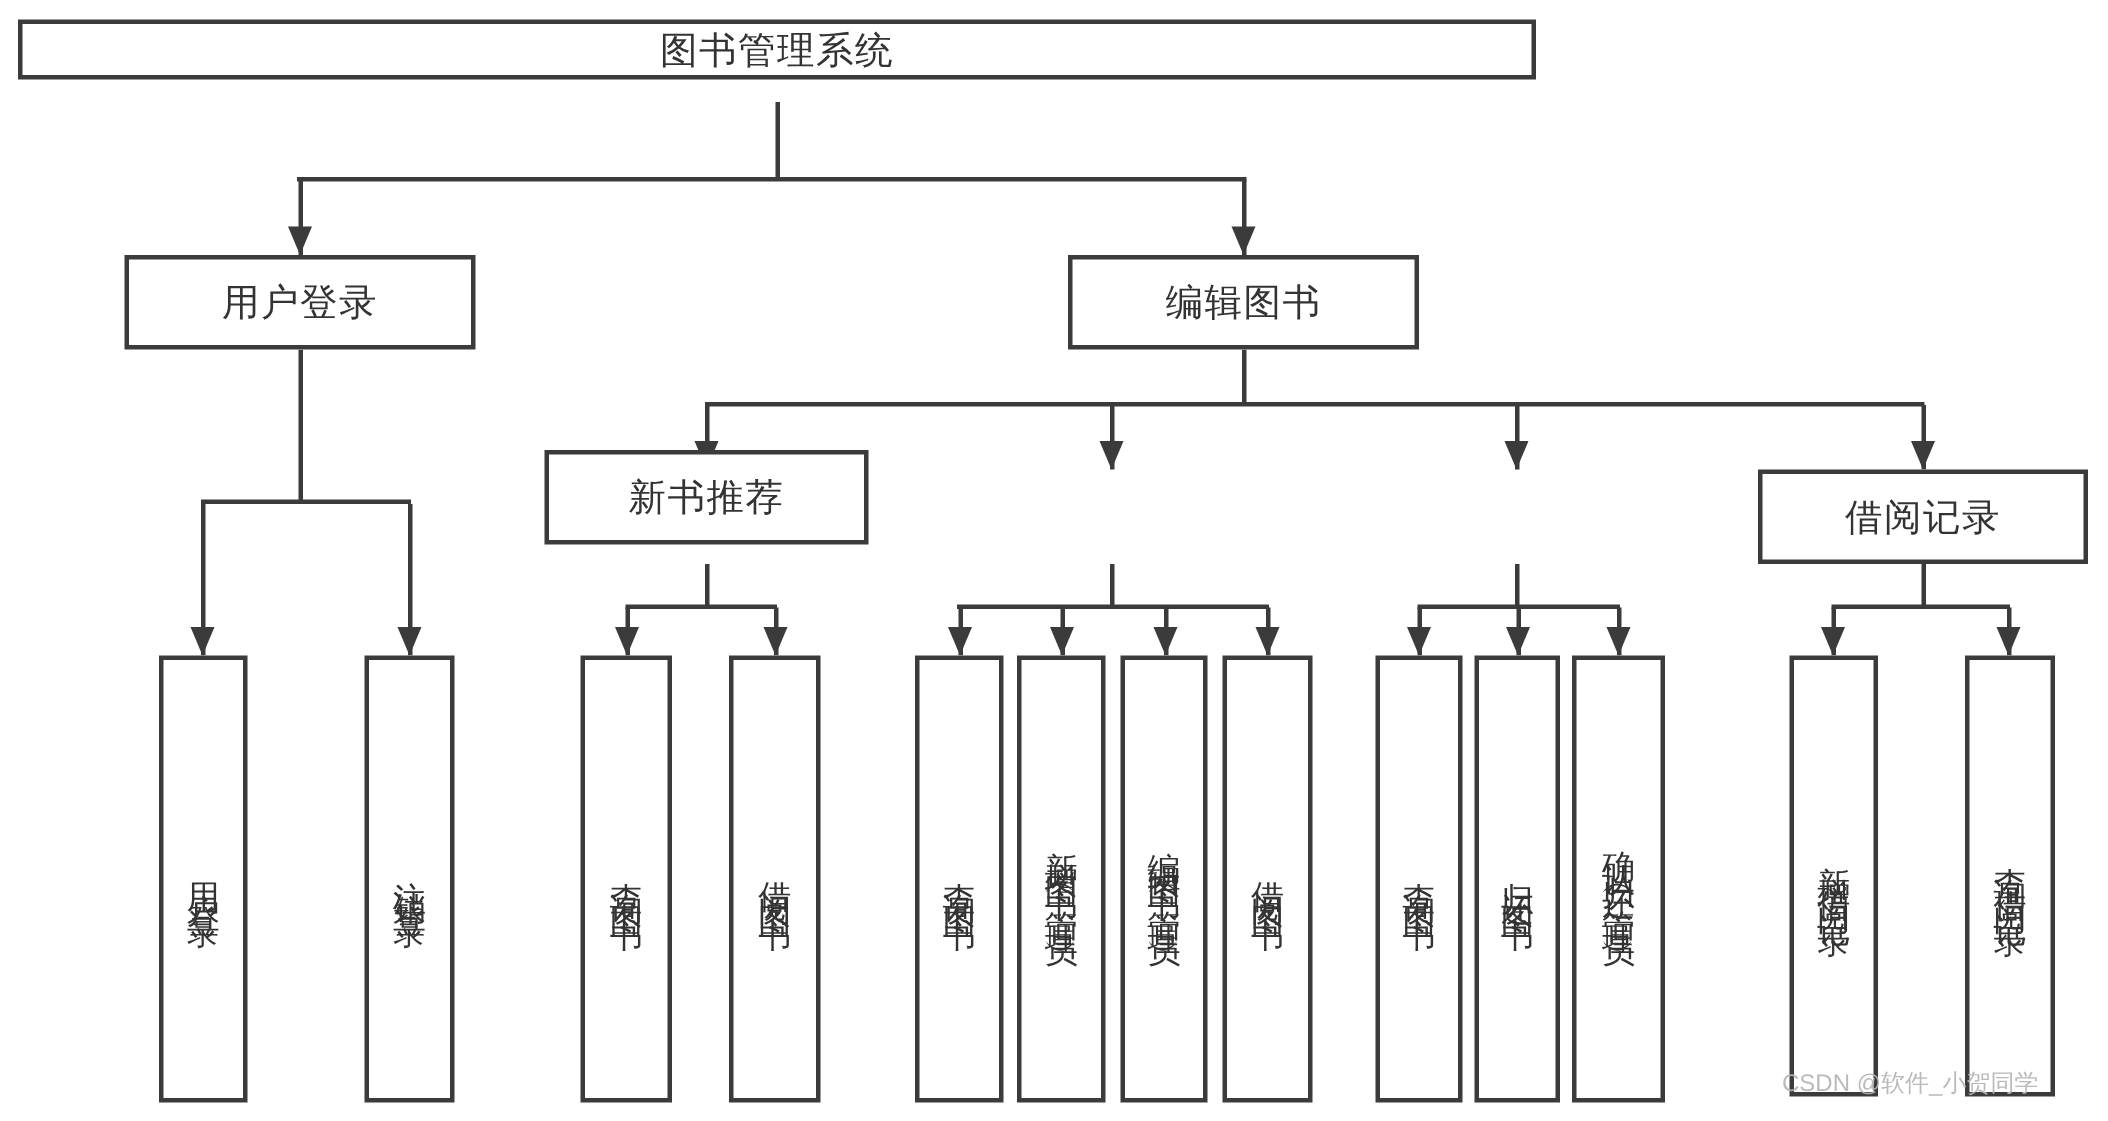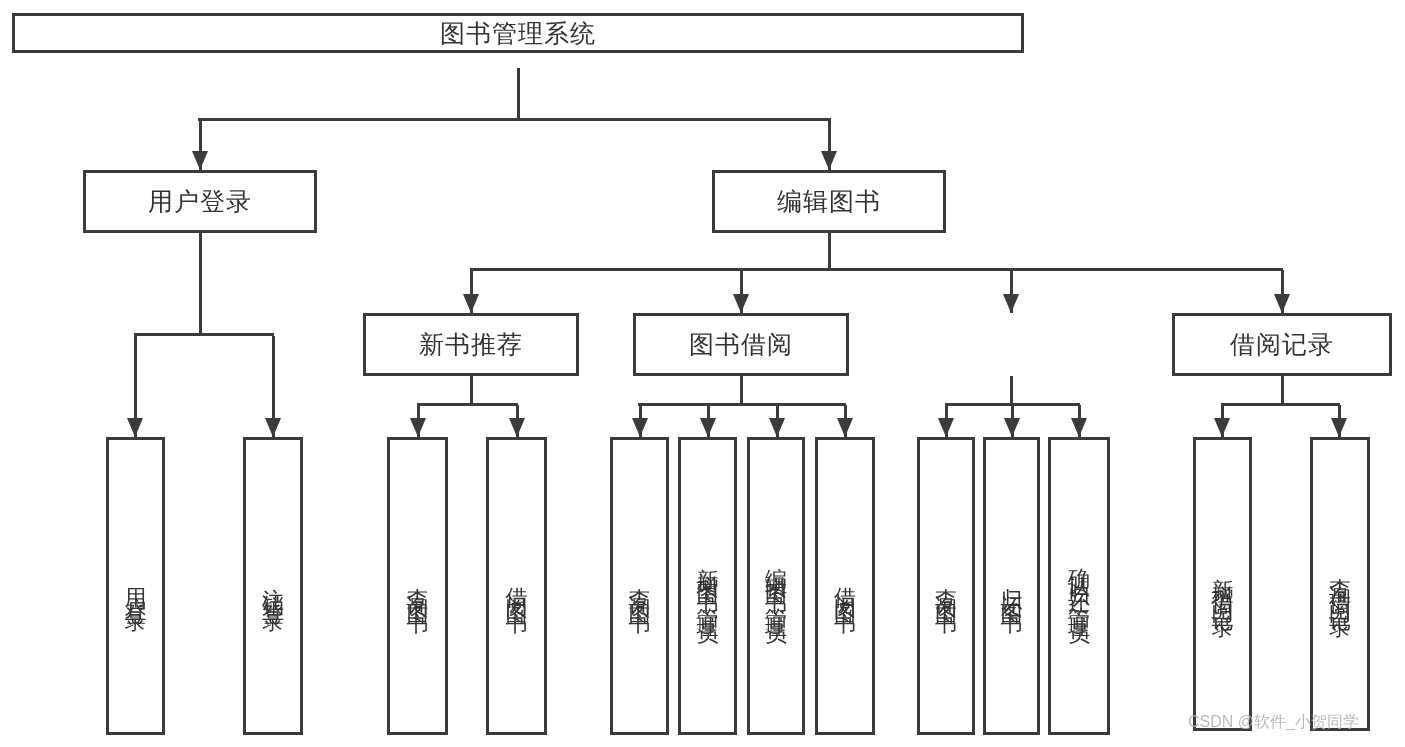--- a/index.html
+++ b/index.html
@@ -107,25 +107,22 @@
     <span>图书管理系统</span>
   </div>
 
   <div class="node hnode" style="left:83px;top:170px;width:234px;height:63px">
     <span>用户登录</span>
   </div>
   <div class="node hnode" style="left:712px;top:170px;width:234px;height:63px">
     <span>编辑图书</span>
   </div>
 
-  <div class="node hnode" style="left:363px;top:313px;width:216px;height:63px">
+  <div class="node hnode" style="left:363px;top:300px;width:216px;height:63px">
     <span>新书推荐</span>
-  </div>
-  <div class="node hnode" style="left:633px;top:313px;width:216px;height:63px">
-    <span>图书借阅</span>
   </div>
   <div class="node hnode" style="left:1172px;top:313px;width:220px;height:63px">
     <span>借阅记录</span>
   </div>
 
   <div class="node vnode" style="left:106px;top:437px;width:59px;height:298px">
     <span class="vtext">用户登录</span>
   </div>
   <div class="node vnode" style="left:243px;top:437px;width:60px;height:298px">
     <span class="vtext">注销登录</span>

